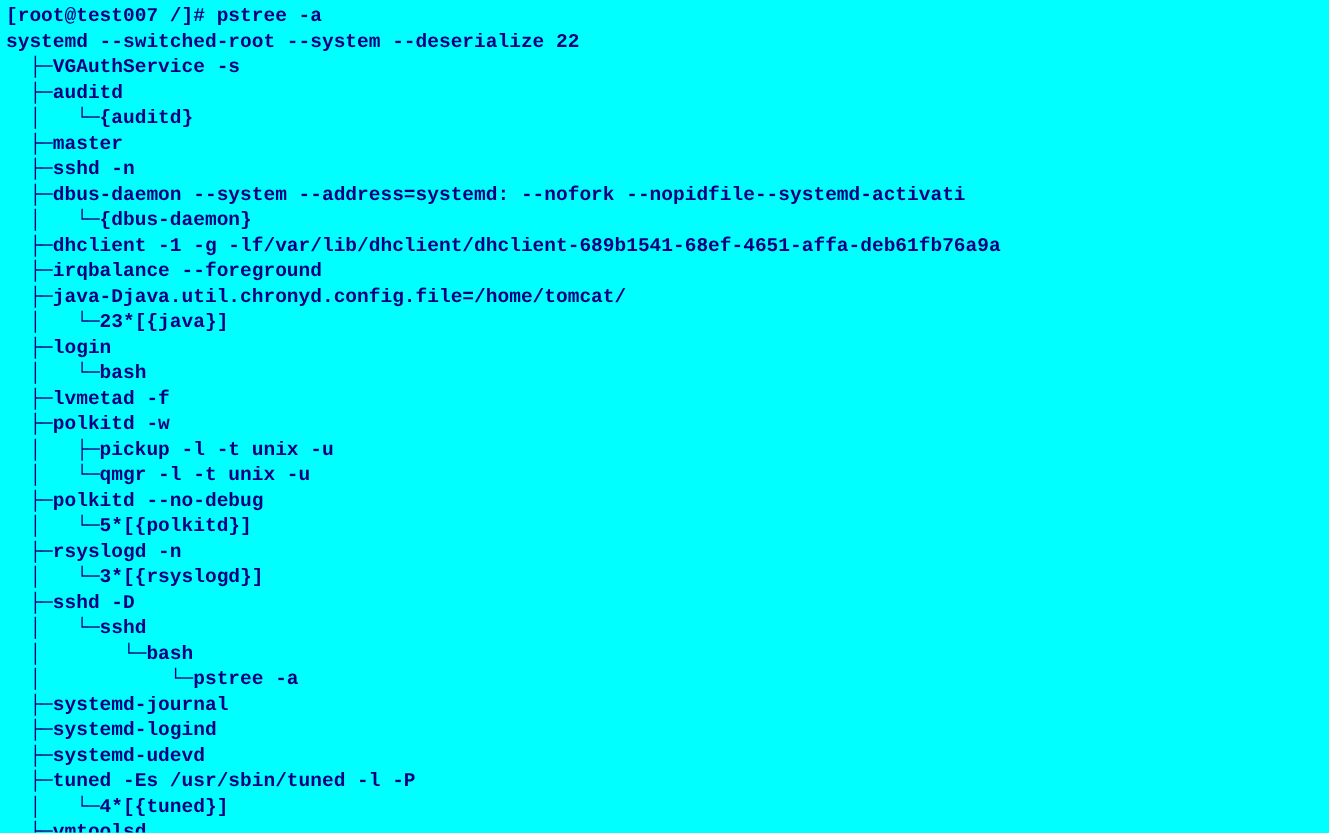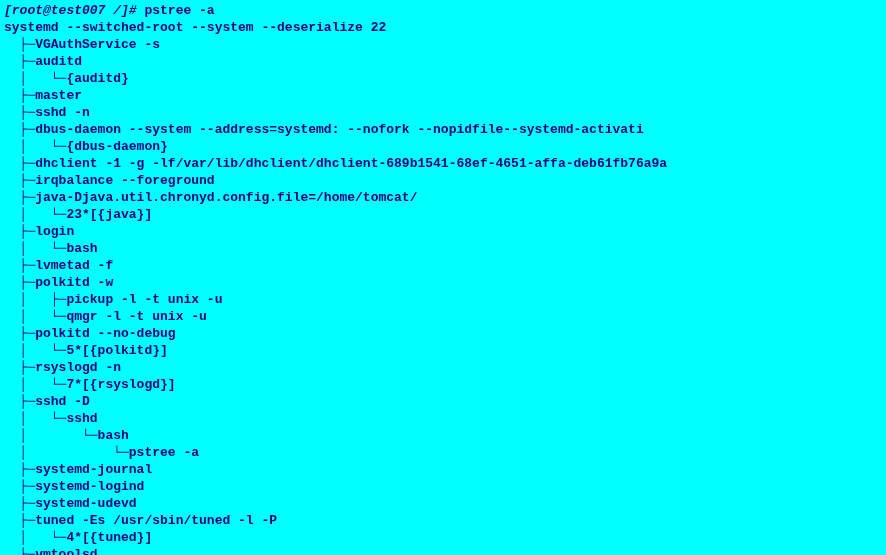--- a/index.html
+++ b/index.html
@@ -18,21 +18,21 @@
     font-weight: bold;
   }
   pre {
     margin: 0;
     padding: 2px 4px;
     white-space: pre;
     font-family: inherit;
     font-size: inherit;
     line-height: inherit;
   }
-  .prompt { color: #000080; font-style: italic; }
+  .prompt { color: #000080; }
 </style>
 </head>
 <body>
 
 <pre><span class="prompt">[root@test007 /]# </span><span>pstree -a</span>
 <span>systemd --switched-root --system --deserialize 22</span>
 <span>  ├─VGAuthService -s</span>
 <span>  ├─auditd</span>
 <span>  │   └─{auditd}</span>
 <span>  ├─master</span>
@@ -45,21 +45,21 @@
 <span>  │   └─23*[{java}]</span>
 <span>  ├─login</span>
 <span>  │   └─bash</span>
 <span>  ├─lvmetad -f</span>
 <span>  ├─polkitd -w</span>
 <span>  │   ├─pickup -l -t unix -u</span>
 <span>  │   └─qmgr -l -t unix -u</span>
 <span>  ├─polkitd --no-debug</span>
 <span>  │   └─5*[{polkitd}]</span>
 <span>  ├─rsyslogd -n</span>
-<span>  │   └─7*[{rsyslogd}]</span>
+<span>  │   └─3*[{rsyslogd}]</span>
 <span>  ├─sshd -D</span>
 <span>  │   └─sshd</span>
 <span>  │       └─bash</span>
 <span>  │           └─pstree -a</span>
 <span>  ├─systemd-journal</span>
 <span>  ├─systemd-logind</span>
 <span>  ├─systemd-udevd</span>
 <span>  ├─tuned -Es /usr/sbin/tuned -l -P</span>
 <span>  │   └─4*[{tuned}]</span>
 <span>  ├─vmtoolsd</span>

